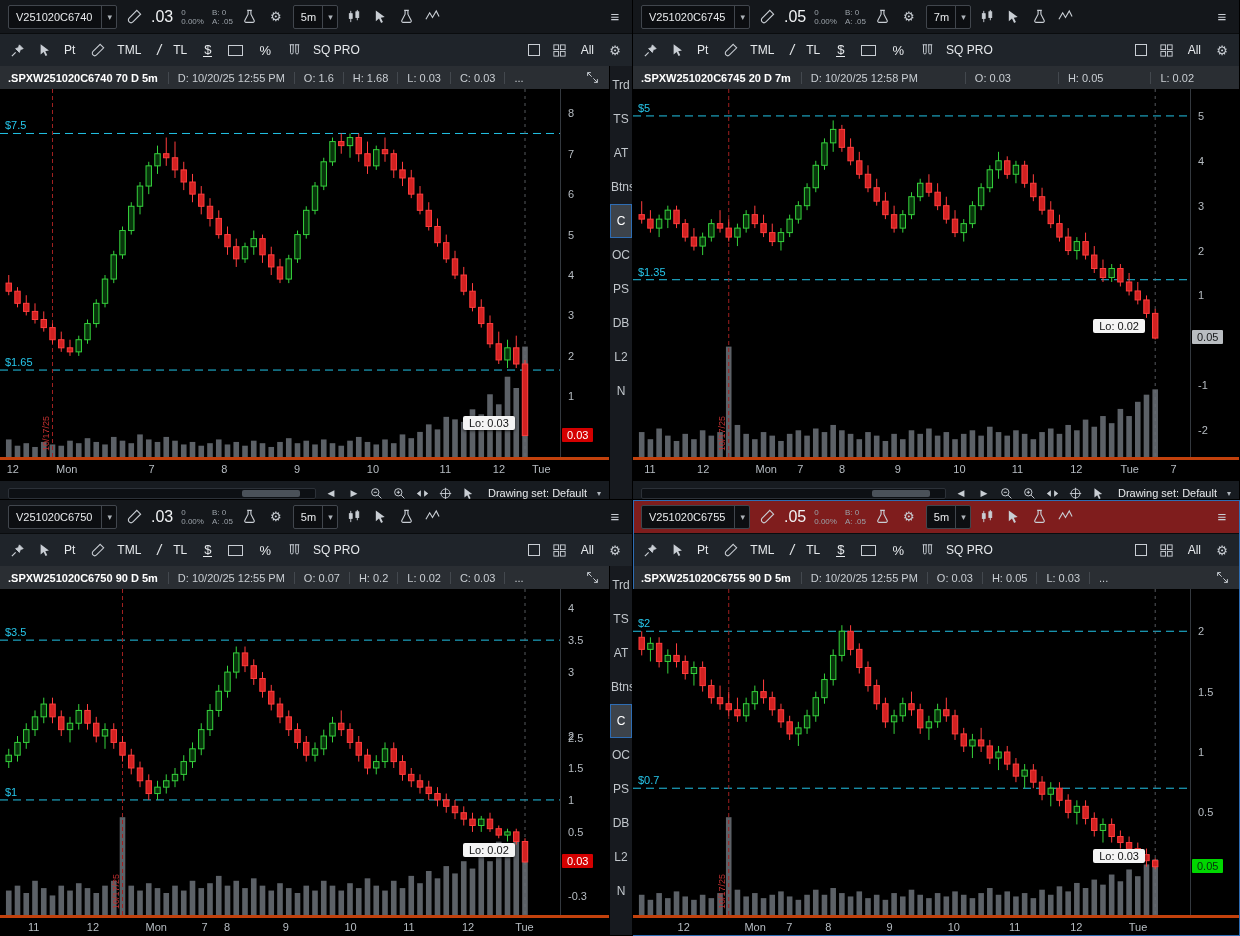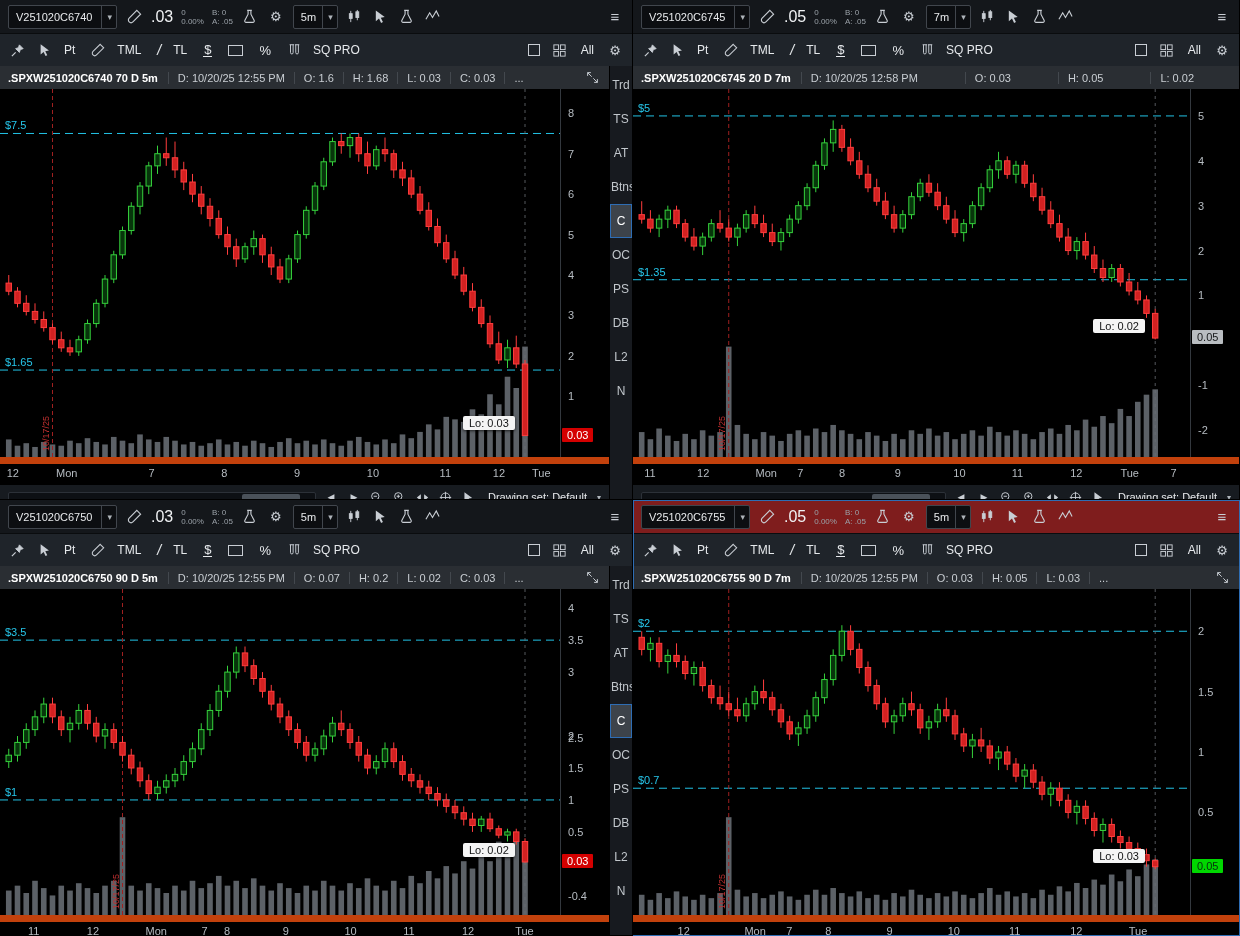--- a/index.html
+++ b/index.html
@@ -43,21 +43,21 @@
   .row-bottom .chart-region{height:326px;}
   .plot-wrap{flex:1;position:relative;background:#000;min-width:0;overflow:hidden;}
   .plot-wrap svg{position:absolute;left:0;top:0;}
   .y-axis{width:48px;position:relative;background:#000;border-left:1px solid #33383e;color:#b6bcc2;font-size:11px;flex:0 0 auto;}
   .tick{position:absolute;left:7px;}
   .px-marker{position:absolute;left:1px;padding:1px 5px;font-size:11px;border-radius:1px;}
   .px-red{background:#d40000;color:#fff;}
   .px-gray{background:#b9bdc1;color:#16181a;}
   .px-green{background:#00d700;color:#06300d;}
   .lo-tip{position:absolute;background:#f4f4f4;color:#131415;font-size:11px;padding:1px 6px;border-radius:2px;box-shadow:0 1px 3px rgba(0,0,0,.7);white-space:nowrap;z-index:3;}
-  .x-axis{height:20px;position:relative;background:#000;border-top:7px solid #c2410c;color:#b6bcc2;font-size:11px;flex:0 0 auto;}
+  .x-axis{height:20px;position:relative;background:#000;border-top:3px solid #c2410c;color:#b6bcc2;font-size:11px;flex:0 0 auto;}
   .x-lab{position:absolute;top:3px;}
   .bottom-bar{height:24px;background:#171b20;border-top:1px solid #000;display:flex;align-items:center;gap:7px;padding:0 8px;color:#cdd2d7;flex:0 0 auto;}
   .scroll-track{flex:1;height:9px;background:#0d1014;border:1px solid #2c3138;border-radius:2px;position:relative;max-width:330px;}
   .scroll-thumb{position:absolute;left:76%;width:19%;top:1px;bottom:1px;background:#4a5159;border-radius:2px;}
   .bottom-bar .icon{width:16px;height:16px;}
   .bottom-bar .icon svg{width:13px;height:13px;}
   .drawing-set{font-size:11px;color:#e8eaec;margin-left:4px;}
   .ds-arrow{font-size:8px;color:#aeb4ba;margin-left:3px;}
 </style>
 </head>
@@ -1256,21 +1256,21 @@
           </div>
           <div class="y-axis">
               <span class="tick" style="top: 13.1765px;">4</span>
               <span class="tick" style="top: 45.1373px;">3.5</span>
               <span class="tick" style="top: 77.098px;">3</span>
               <span class="tick" style="top: 109.059px; margin-top: 34px;">2.5</span>
               <span class="tick" style="top: 141.02px;">2</span>
               <span class="tick" style="top: 172.98px;">1.5</span>
               <span class="tick" style="top: 204.941px;">1</span>
               <span class="tick" style="top: 236.902px;">0.5</span>
-              <span class="tick" style="top: 300.824px;">-0.4</span>
+              <span class="tick" style="top: 300.824px;">-0.3</span>
               <span class="px-marker px-red" style="top: 264.945px;">0.03</span>
             </div>
         </div>
         <div class="x-axis">
             <span class="x-lab" style="left: 28px;">11</span>
             <span class="x-lab" style="left: 86.8px;">12</span>
             <span class="x-lab" style="left: 145.6px;">Mon</span>
             <span class="x-lab" style="left: 201.6px;">7</span>
             <span class="x-lab" style="left: 224px;">8</span>
             <span class="x-lab" style="left: 282.8px;">9</span>
@@ -1420,21 +1420,21 @@
             </g>
           </svg>
         </span>
       <button class="tool">All</button>
       <span class="icon">⚙</span>
     </div>
 
     <div class="main">
       <div class="chart-col">
         <div class="chart-header">
-          <span class="h-title">.SPXW251020C6755 90 D 7m</span>
+          <span class="h-title">.SPXW251020C6755 90 D 5m</span>
           <span class="h-fields" style="display:flex;">
               <span class="h-field">D: 10/20/25 12:55 PM</span>
               <span class="h-field">O: 0.03</span>
               <span class="h-field">H: 0.05</span>
               <span class="h-field">L: 0.03</span>
               <span class="h-field">...</span>
             </span>
           <span class="spacer"></span>
           <span class="icon small">
               <svg viewBox="0 0 16 16">

